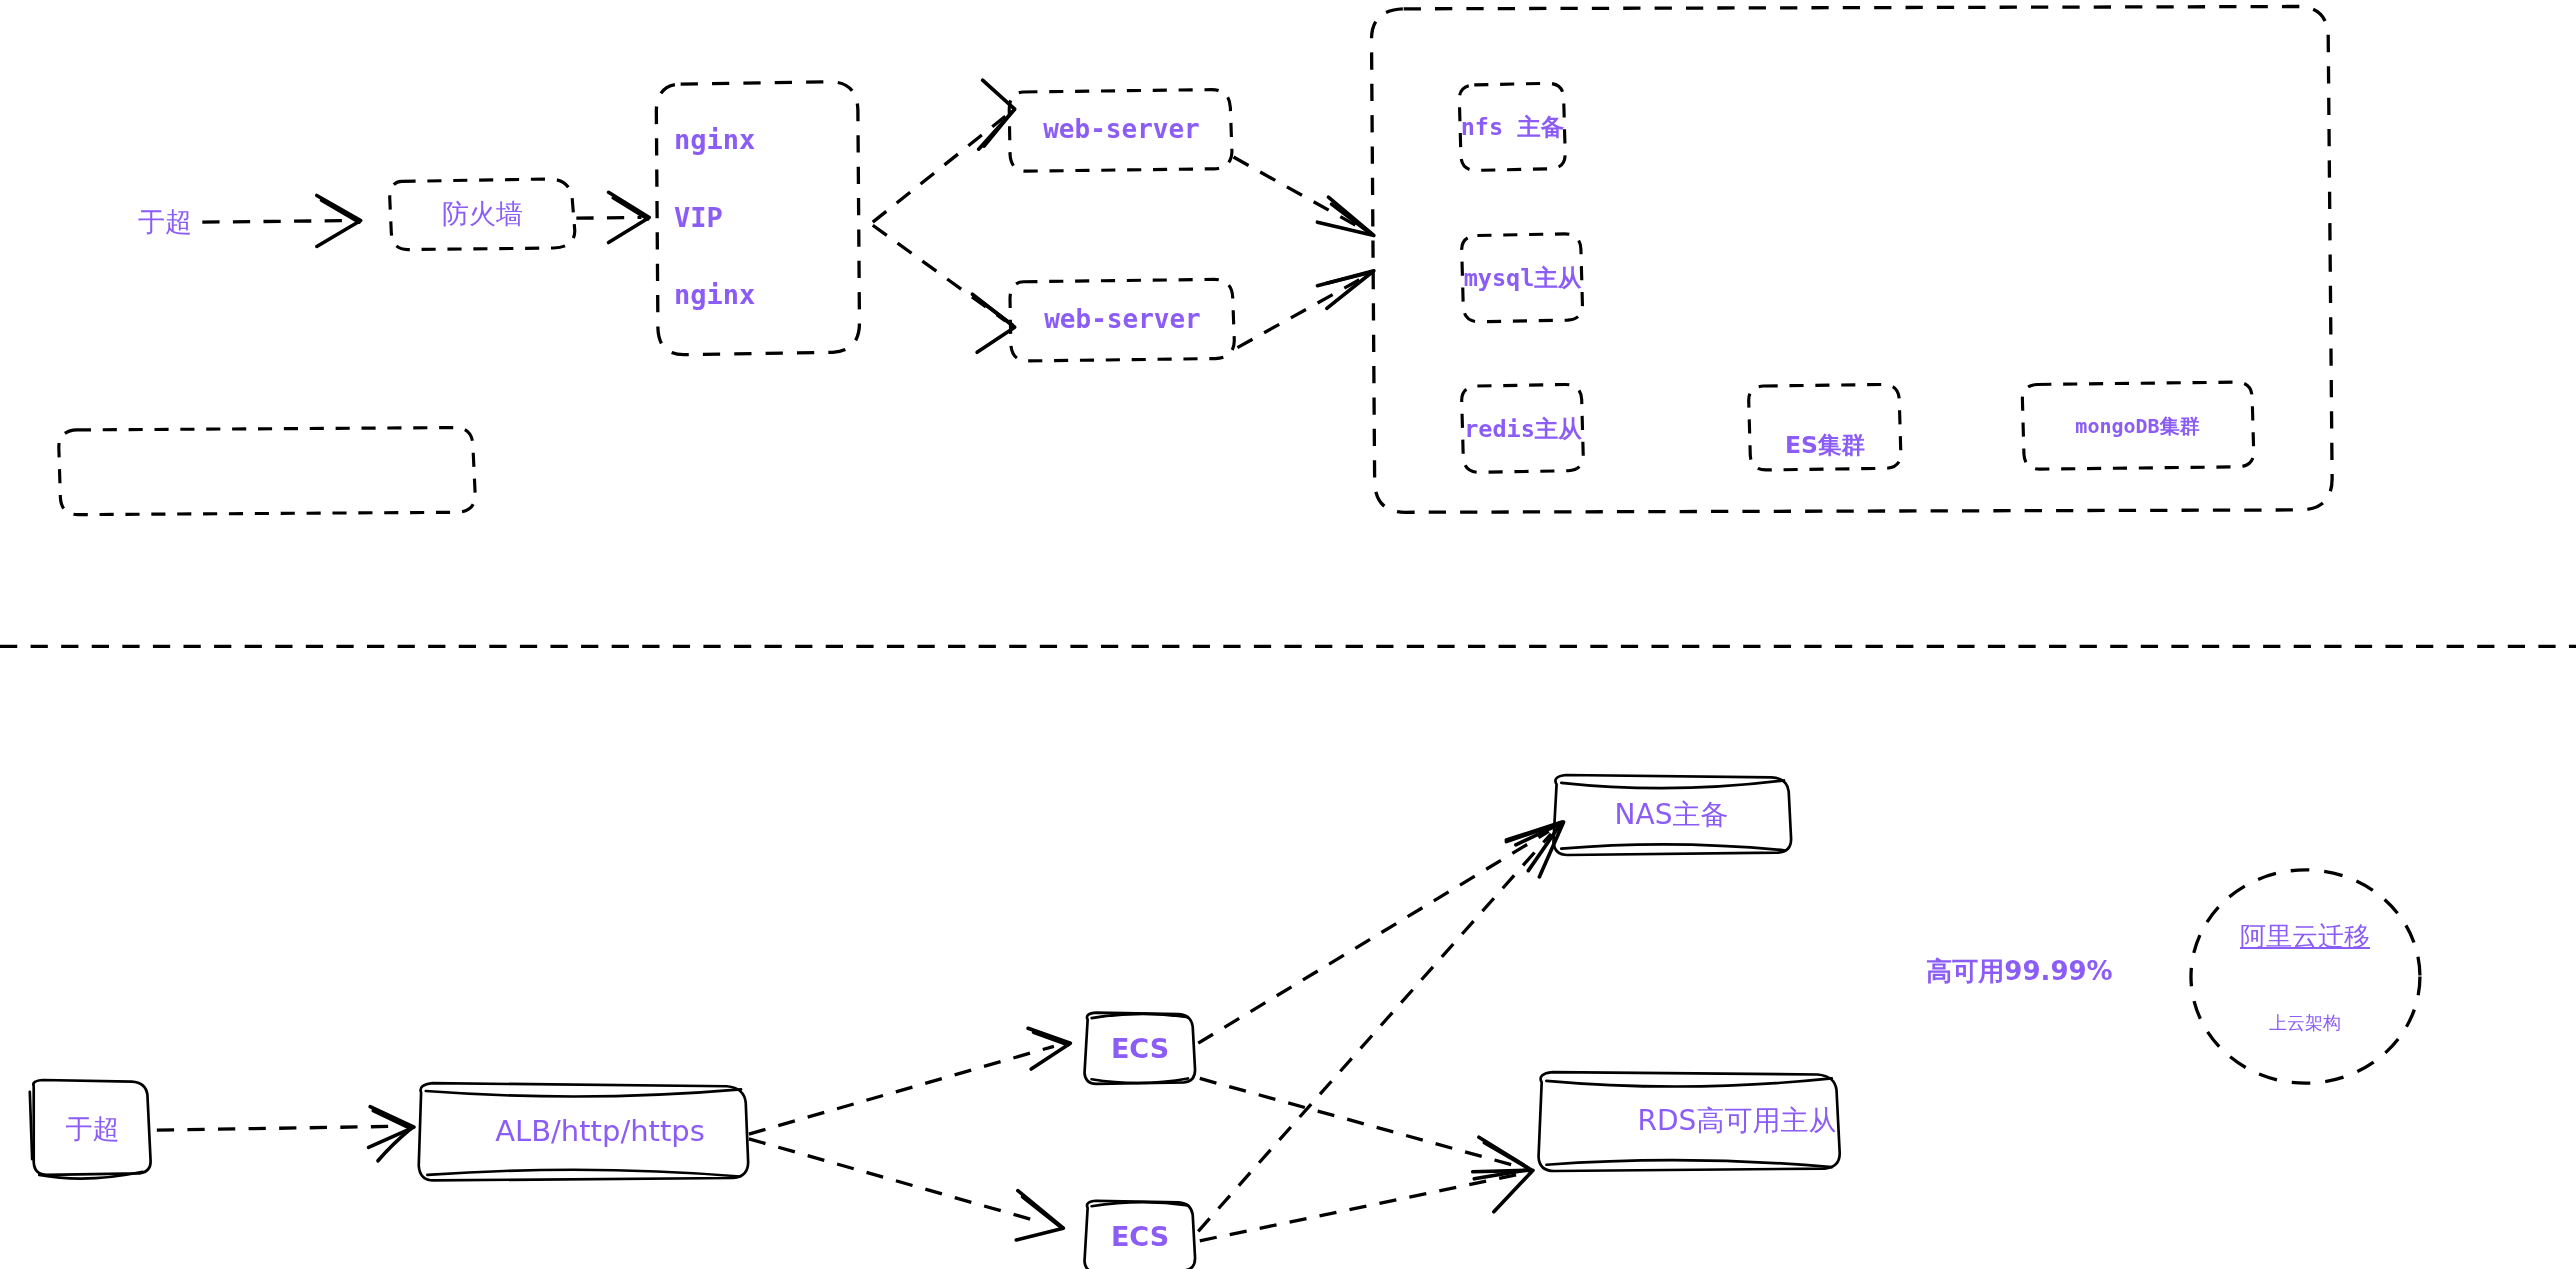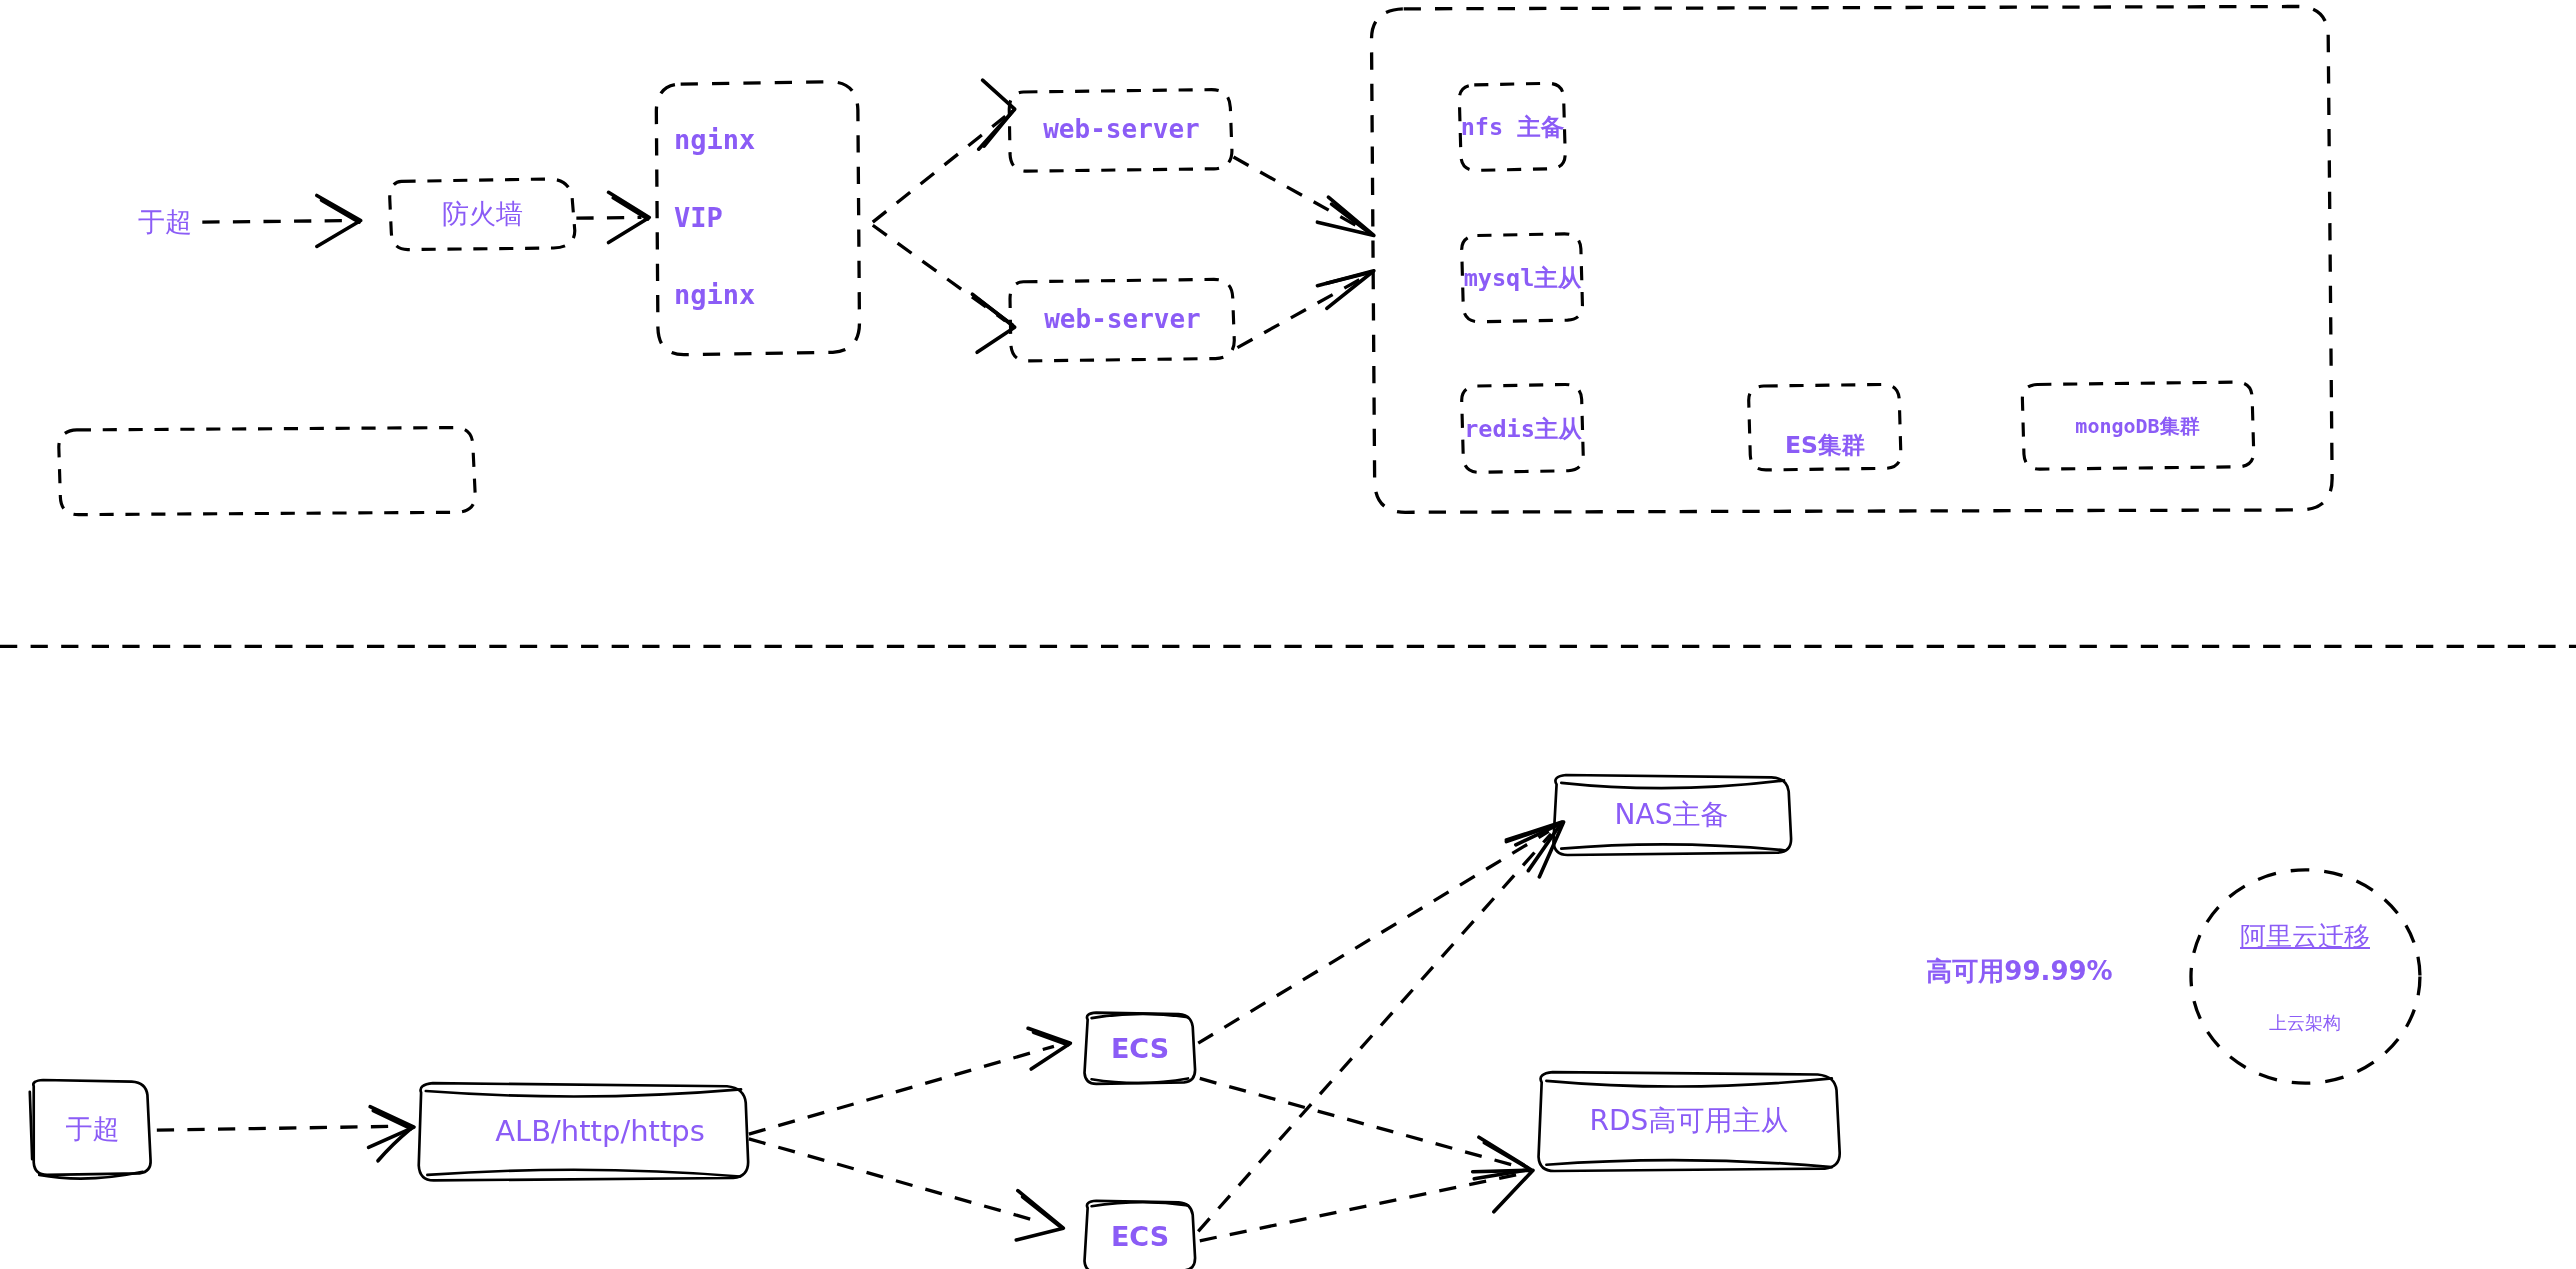--- a/index.html
+++ b/index.html
@@ -251,21 +251,21 @@
 
   <div class="node-label sans" style="left:34px; top:1110px; width:117px; height:38px; font-size:27px;">于超</div>
 
   <div class="node-label sans" style="left:420px; top:1112px; width:360px; height:39px; font-size:29px;">ALB/http/https</div>
 
   <div class="node-label sans-b" style="left:1085px; top:1030px; width:110px; height:38px; font-size:27px;">ECS</div>
   <div class="node-label sans-b" style="left:1085px; top:1218px; width:110px; height:38px; font-size:27px;">ECS</div>
 
   <div class="node-label sans" style="left:1554px; top:796px; width:235px; height:39px; font-size:28px;">NAS主备</div>
 
-  <div class="node-label sans" style="left:1539px; top:1102px; width:300px; height:39px; font-size:28px;">RDS高可用主从</div>
+  <div class="node-label sans" style="left:1539px; top:1102px; width:300px; height:39px; font-size:28px;padding-left:48px;">RDS高可用主从</div>
 
   <div class="node-label sans-b" style="left:1906px; top:953px; width:227px; height:38px; font-size:26px;">高可用99.99%</div>
 
   <div class="node-label sans" style="left:2207px; top:919px; width:196px; height:36px; font-size:26px;text-decoration:underline;">阿里云迁移</div>
   <div class="node-label sans" style="left:2207px; top:1005px; width:196px; height:36px; font-size:18px;">上云架构</div>
 
 </div>
 
 
 </body></html>

